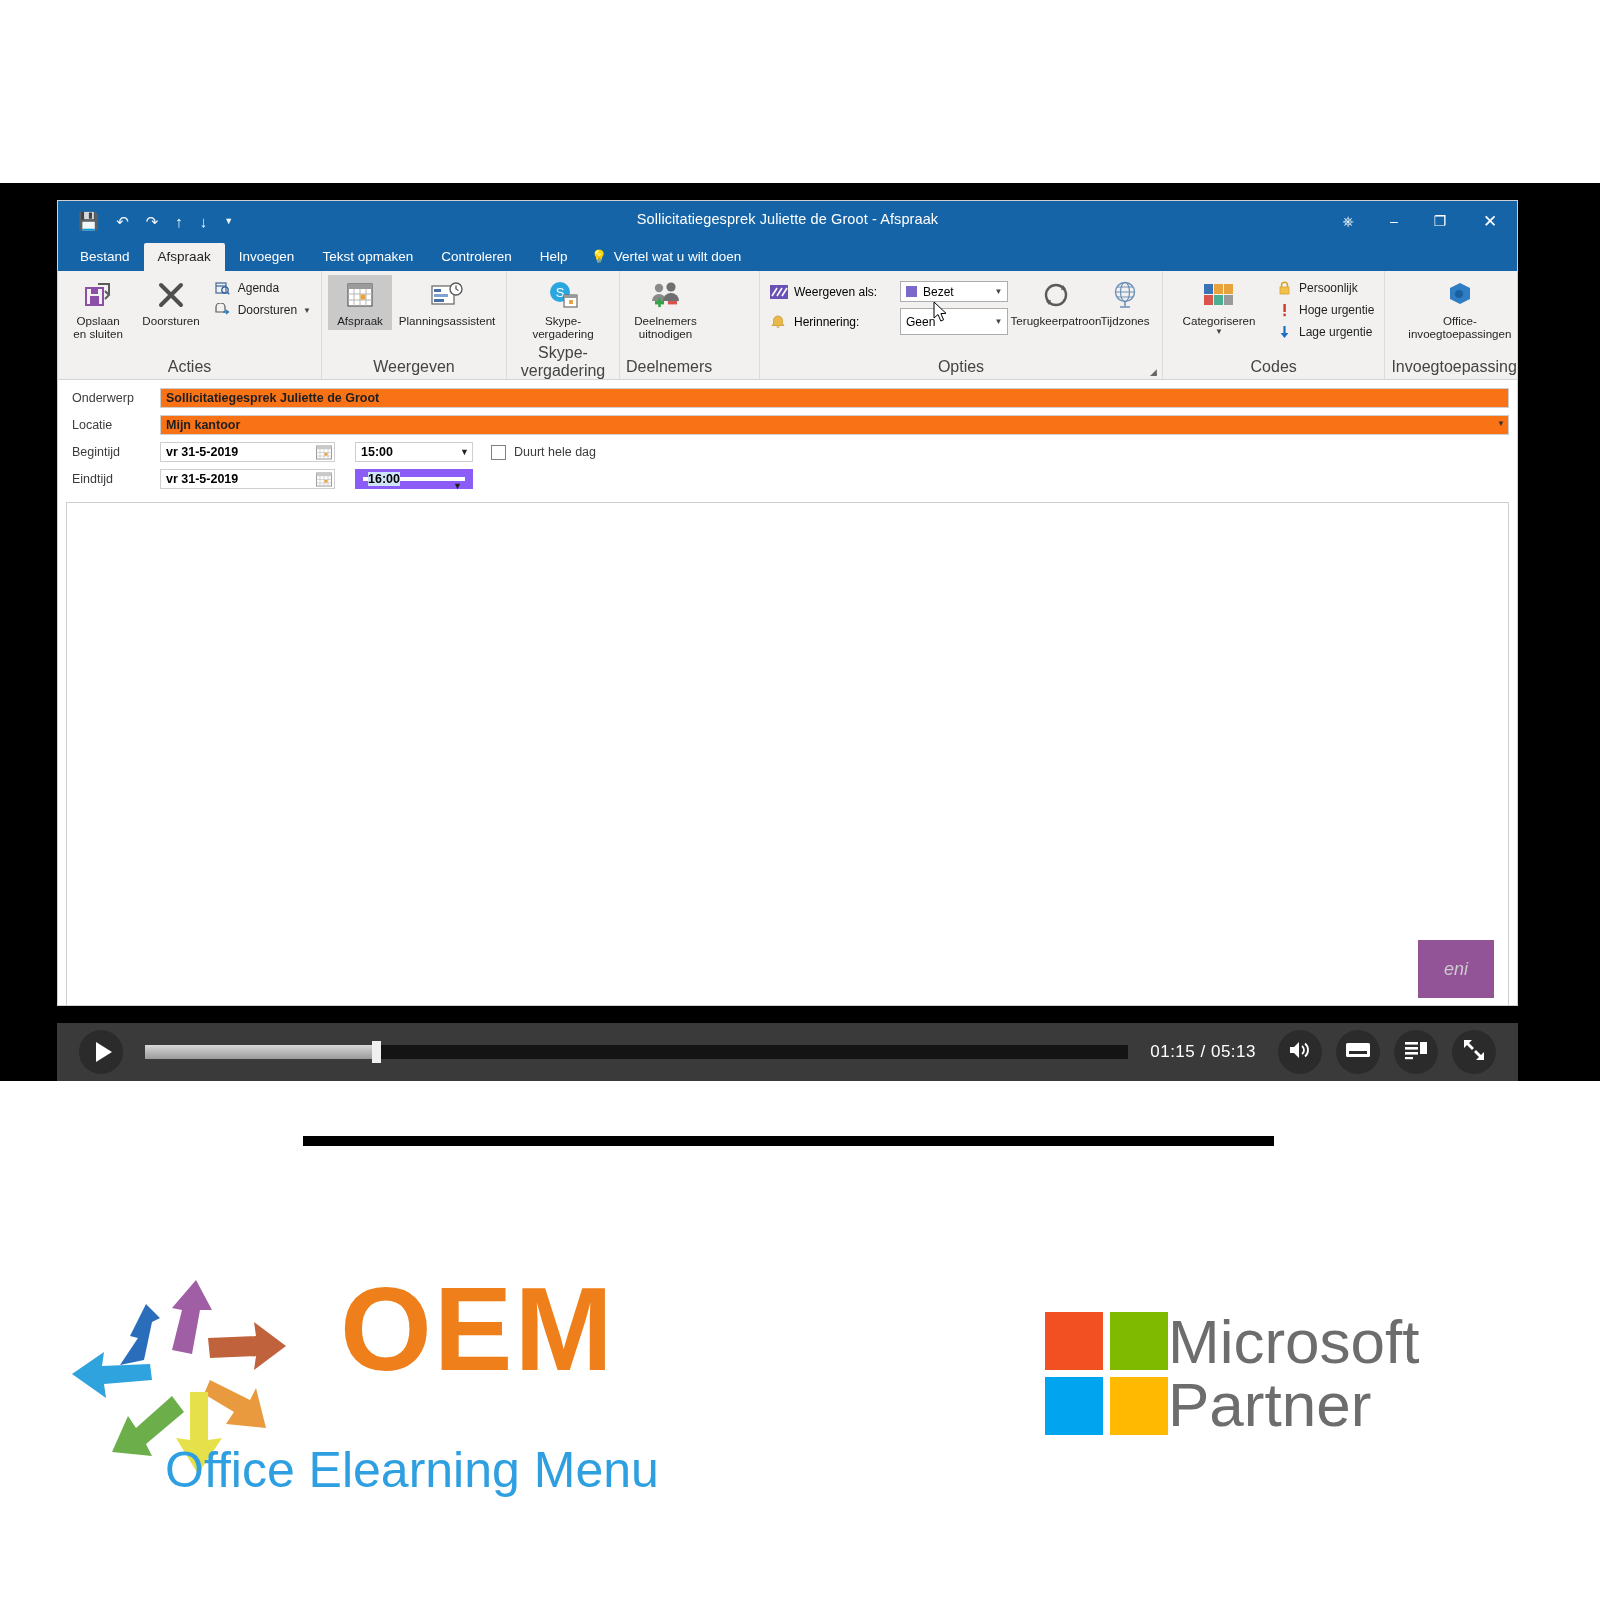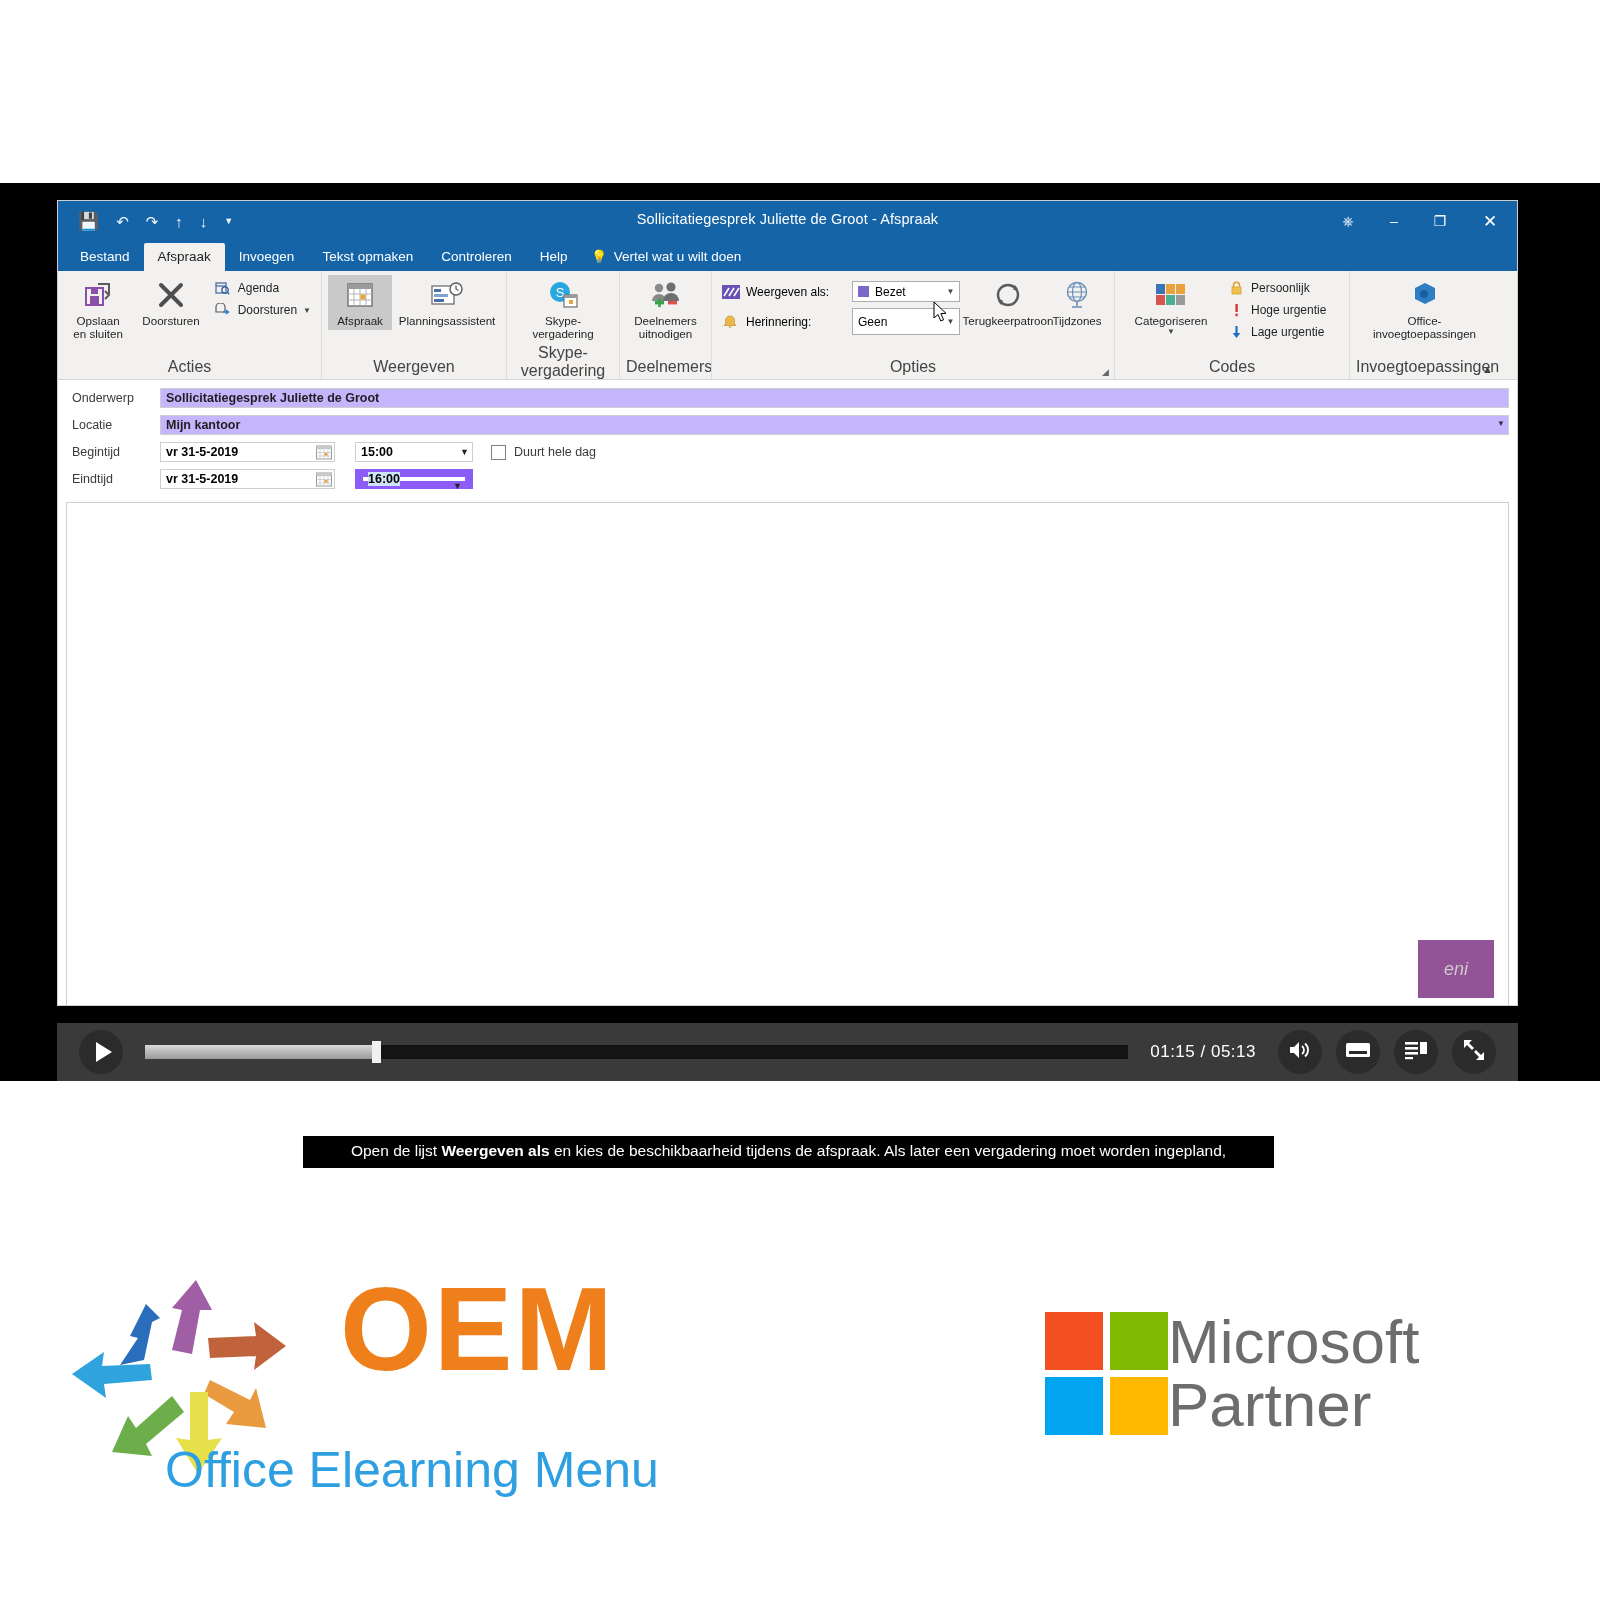--- a/index.html
+++ b/index.html
@@ -53,21 +53,21 @@
   .combo .arrow{position:absolute;right:0;top:0;width:17px;height:19px;display:flex;align-items:center;justify-content:center;font-size:8px;color:#444;}
   .combo.tall{height:27px;}
   .swatch{width:11px;height:11px;background:#7b68c9;margin-right:6px;display:inline-block;}
   .dialog-launch{position:absolute;right:5px;bottom:2px;font-size:9px;color:#666;}
   .collapse-ribbon{position:absolute;right:6px;bottom:4px;font-size:11px;color:#444;}
 
   
   .form{padding:6px 8px 4px 8px;background:#fff;}
   .frow{display:flex;align-items:center;height:24px;margin-bottom:3px;}
   .flabel{width:88px;font-size:12.5px;color:#3b3b3b;padding-left:6px;}
-  .finput{flex:1;height:20px;border:1px solid #cfcfcf;background:#c4b5fd;font-size:12.5px;
+  .finput{flex:1;height:20px;border:1px solid #cfcfcf;background:#f97316;font-size:12.5px;
           font-weight:bold;color:#1f1f1f;display:flex;align-items:center;padding:0 5px;box-sizing:border-box;}
   .finput.loc{position:relative;padding-right:18px;text-align:center;}
   .finput.loc .arrow{position:absolute;right:3px;top:3px;font-size:8px;color:#333;}
   .datebox{width:175px;height:20px;border:1px solid #cfcfcf;background:#fff;font-size:12.5px;font-weight:bold;
            display:flex;align-items:center;padding:0 5px;box-sizing:border-box;position:relative;}
   .cal-ic{position:absolute;right:2px;top:2px;width:16px;height:15px;}
   .timebox{width:118px;height:20px;border:1px solid #cfcfcf;background:#fff;margin-left:20px;
            font-size:12.5px;font-weight:bold;display:flex;align-items:center;padding:0 5px;box-sizing:border-box;position:relative;}
   .timebox .arrow{position:absolute;right:3px;top:4px;font-size:9px;color:#222;}
   .timebox.focus{border:8px solid #8b5cf6;}
@@ -260,21 +260,21 @@
                   <rect x="19" y="20" width="9" height="3.4" fill="#d9534f"></rect>
                 </svg>
               </span>
               <span style="white-space:pre-line;"><span>Deelnemers
 uitnodigen</span></span>
             </div>
           </div>
           <div class="grp-label">Deelnemers</div>
         </div>
 
-        <div class="grp" style="width:403px;">
+        <div class="grp" style="width:403px;margin-left:48px;">
           <div class="grp-body" style="align-items:flex-start;">
             <div style="padding-top:6px;padding-left:4px;">
               <div class="opt-row">
                 <span class="ic" style="width:18px;height:14px;display:inline-block;">
                   <svg width="18" height="14" viewBox="0 0 18 14">
                     <rect x="0" y="0" width="18" height="14" fill="#6a52b5"></rect>
                     <path d="M2 11 L7 3 M7 11 L12 3 M12 11 L17 3" stroke="#fff" stroke-width="1.6" fill="none"></path>
                   </svg>
                 </span>
                 <span class="lbl">Weergeven als:</span>
@@ -452,21 +452,20 @@
         </div>
       </div>
 
       <div class="bodyarea">
         <div class="watermark">eni</div>
       </div>
 
     </div>
 
     <div class="caption">
-      <div><span>Open de lijst </span><b>Weergeven als</b><span> en kies de beschikbaarheid tijdens de afspraak. Als later een vergadering moet worden ingepland,</span></div>
     </div>
 
     <div class="controls">
       <div class="play">
         <span class="tri"></span>
       </div>
       <div class="track">
         <div class="filled" style="width: 23.5%;"></div>
         <div class="handle" style="left: 23.5%;"></div>
       </div>

